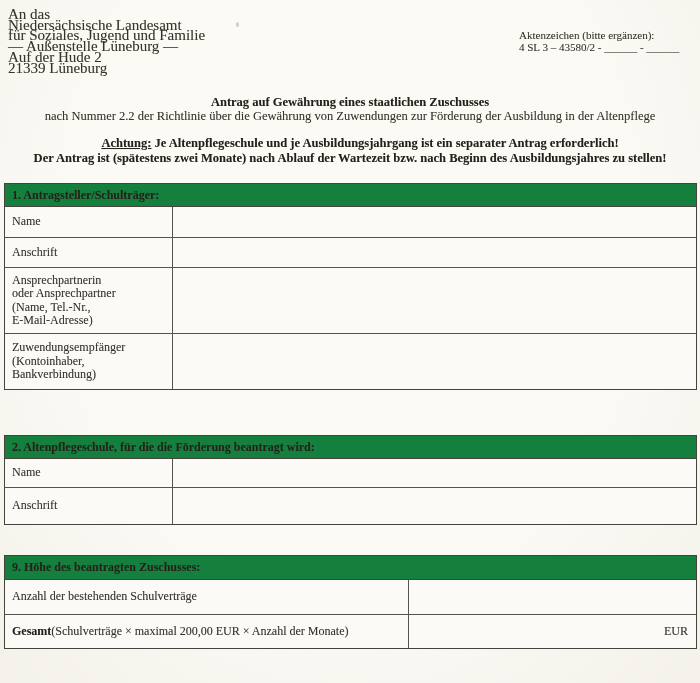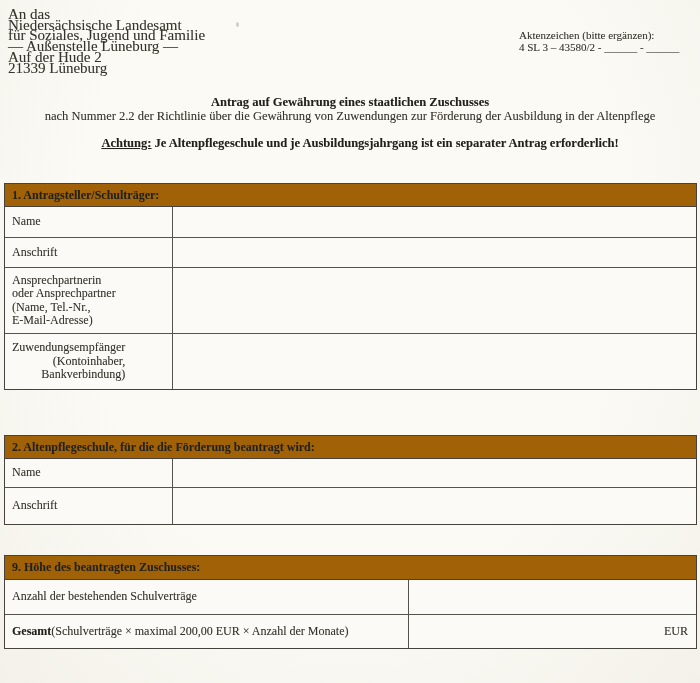--- a/index.html
+++ b/index.html
@@ -26,27 +26,27 @@
   .u { text-decoration:underline;margin-left:20px; }
 
   .tbl {
     position:absolute; left:4px; width:693px; box-sizing:border-box;
     border:1px solid #45433c; background:#fbfaf6;
   }
   .t1 { top:183px; }
   .t2 { top:435px; }
   .t3 { top:555px; }
   .tbl-header {
-    background:#a16207; border-bottom:1px solid #45433c; box-sizing:border-box;
+    background:#15803d; border-bottom:1px solid #45433c; box-sizing:border-box;
     font-weight:bold; font-size:12px; color:#23211b;
     display:flex; align-items:center; padding-left:7px;
   }
   .h23 { height:23px; } .h24 { height:24px; }
   .tbl-row { display:flex; border-bottom:1px solid #55534a; box-sizing:border-box; }
-  .tbl-row:last-child { border-bottom:none;text-align:right; }
+  .tbl-row:last-child { border-bottom:none; }
   .cell-label {
     border-right:1px solid #55534a; box-sizing:border-box;
     padding:3px 0 3px 7px; font-size:12px; line-height:13.5px;
     white-space:pre-line; display:flex; align-items:center;
   }
   .w168 { width:168px; }
   .w404 { width:404px; }
   .cell-value { flex:1; }
   .cell-value.unit-cell {
     display:flex; align-items:center; justify-content:flex-end;
@@ -73,20 +73,21 @@
 
   <div class="speck"></div>
 
   <div class="title-block">
     <div class="title-main">Antrag auf Gewährung eines staatlichen Zuschusses</div>
     <div class="title-sub">nach Nummer 2.2 der Richtlinie über die Gewährung von Zuwendungen zur Förderung der Ausbildung in der Altenpflege</div>
   </div>
 
   <div class="notice">
     <div><span class="u">Achtung:</span><span> Je Altenpflegeschule und je Ausbildungsjahrgang ist ein separater Antrag erforderlich!</span></div>
+    <div>Der Antrag ist (spätestens zwei Monate) nach Ablauf der Wartezeit bzw. nach Beginn des Ausbildungsjahres zu stellen!</div>
   </div>
 
   <div class="tbl t1">
     <div class="tbl-header h23">1. Antragsteller/Schulträger:</div>
     <div class="tbl-row" style="height:31px">
       <div class="cell-label w168">Name</div>
       <div class="cell-value"></div>
     </div>
     <div class="tbl-row" style="height:30px">
       <div class="cell-label w168">Anschrift</div>

